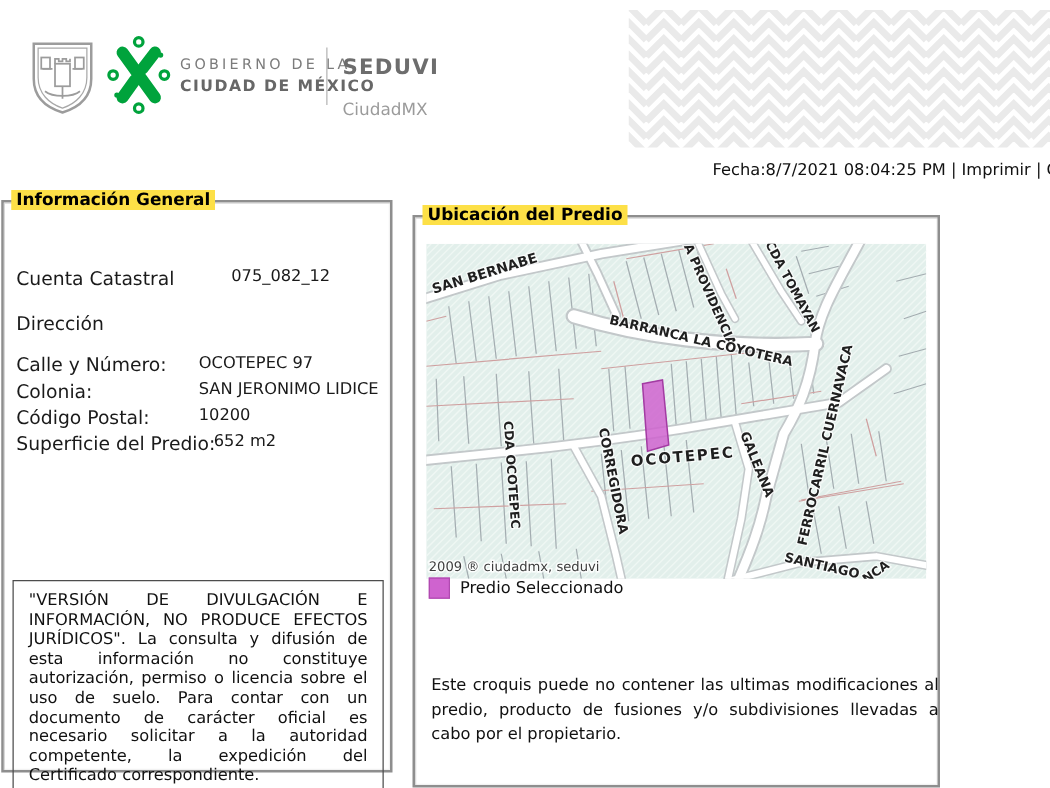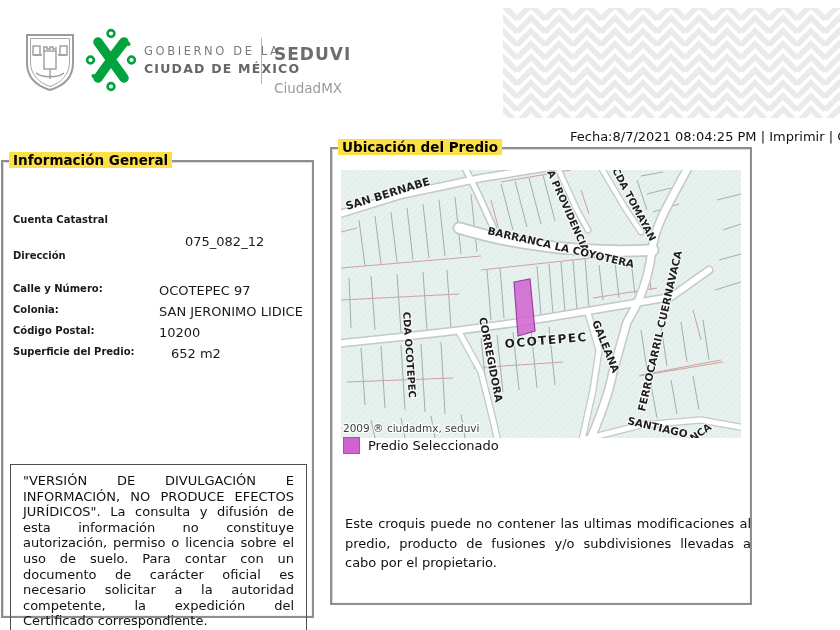--- a/index.html
+++ b/index.html
@@ -17,23 +17,23 @@
   
   .dateline { top:129px; left:570px; font-size:13px; color:#111; white-space:nowrap; }
   .dateline a { color:#111; text-decoration:none; cursor:pointer;text-align:right; }
 
   
   .fs { position:absolute; border:2px solid #8e8e8e; background:#fff;
         box-shadow:1px 1px 0 #d9d9d9 inset, -1px -1px 0 #f2f2f2 inset; }
   .fs-legend { position:absolute; top:-10px; left:6px; background:#fde047; padding:0 4px;
                font-size:13.5px; font-weight:bold; color:#000; white-space:nowrap; }
   .fs-left  { left:1px;  top:160px; width:313px; height:458px; }
-  .fs-right { left:330px; top:147px; width:422px; height:458px; }
-
-  .row-label { position:absolute; left:10px; font-size:10px; font-weight:bold; white-space:nowrap; }
+  .fs-right { left:330px; top:172px; width:422px; height:458px; }
+
+  .row-label { position:absolute; left:10px; font-size:15px; font-weight:normal; white-space:nowrap; }
   .row-value { position:absolute; font-size:13px; white-space:nowrap; }
 
   .disclaimer { position:absolute; left:7px; top:302px; width:297px;
                 border:1px solid #4d4d4d; padding:8px 12px;
                 font-size:13px; line-height:15.6px; text-align:justify; color:#111; }
 
   .map-wrap { position:absolute; left:9px; top:21px; width:400px; height:268px; }
   .legend-row { position:absolute; left:11px; top:288px; display:flex; align-items:center; }
   .swatch { width:17px; height:17px; margin-right:8px; }
   .legend-label { font-size:13px; color:#111; }
@@ -103,21 +103,21 @@
 
 <div class="abs dateline">
   <span>Fecha:8/7/2021 08:04:25 PM</span>
   <span> | </span><a>Imprimir</a><span> | </span><a>Cerrar</a>
 </div>
 
 <div class="fs fs-left">
   <div class="fs-legend">Información General</div>
 
   <div class="row-label" style="top:52px;">Cuenta Catastral</div>
-  <div class="row-value" style="top:52px; left:182px;margin-top:20px;">075_082_12</div>
+  <div class="row-value" style="top:52px; left:182px;">075_082_12</div>
 
   <div class="row-label" style="top:88px;">Dirección</div>
 
   <div class="row-label" style="top:121px;">Calle y Número:</div>
   <div class="row-value" style="top:121px; left:156px;">OCOTEPEC 97</div>
 
   <div class="row-label" style="top:142px;">Colonia:</div>
   <div class="row-value" style="top:142px; left:156px;">SAN JERONIMO LIDICE</div>
 
   <div class="row-label" style="top:163px;">Código Postal:</div>

